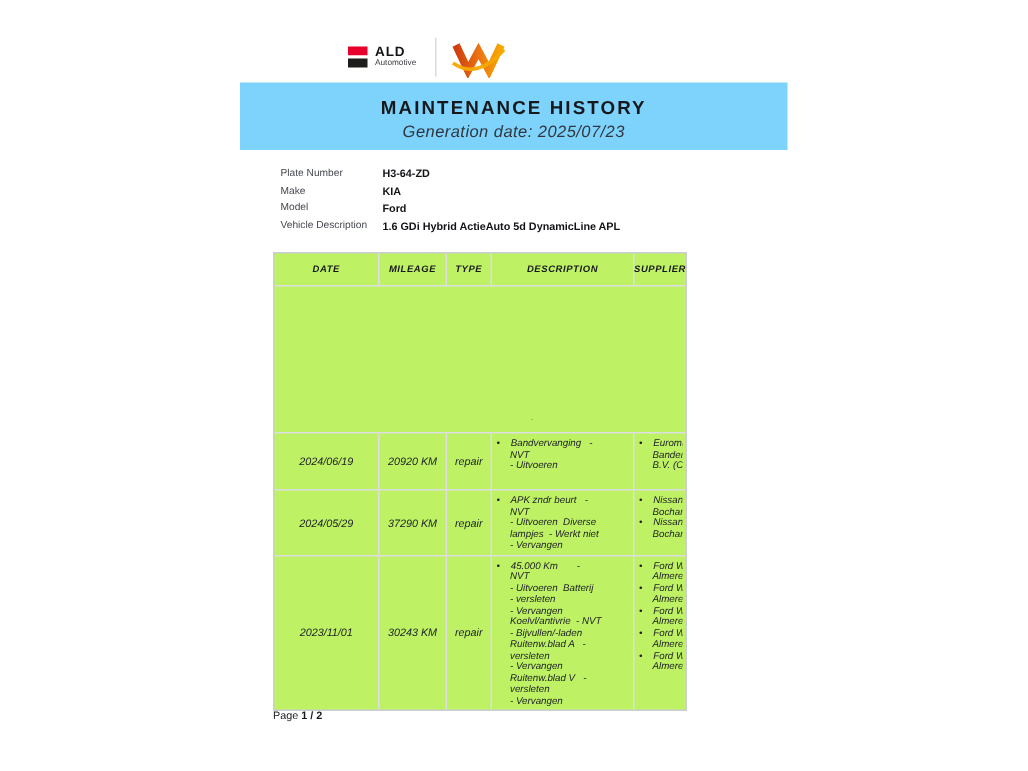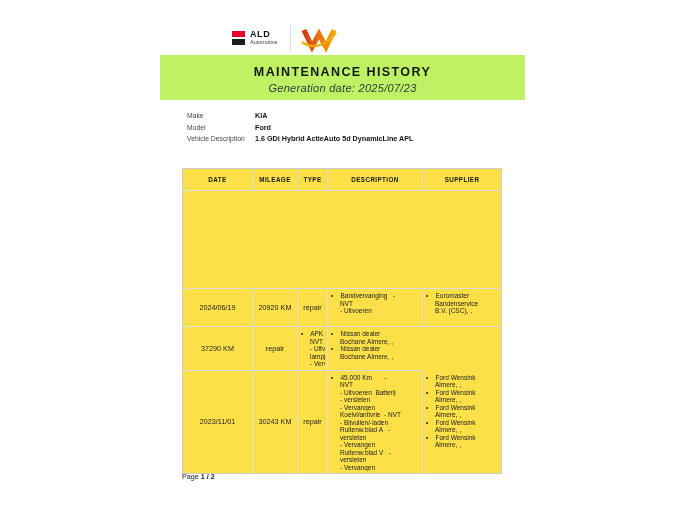--- a/index.html
+++ b/index.html
@@ -9,32 +9,32 @@
   .logos{position:absolute;left:188px;top:24px;height:28px;display:flex;align-items:center;margin-left:44px;}
   .ald-square{width:13px;height:14px;display:flex;flex-direction:column;margin-right:5px;}
   .sq-top{height:6px;background:#e8002d;}
   .sq-mid{height:2px;background:#ffffff;}
   .sq-bot{height:6px;background:#1d1d1b;}
   .ald-name{font-size:9px;font-weight:bold;letter-spacing:.6px;color:#121316;line-height:9px;}
   .ald-sub{font-size:5.5px;color:#3c3e43;line-height:7px;}
   .logo-divider{width:1px;height:26px;background:#d9dbdf;margin:0 10px 0 12px;}
 
   
-  .band{position:absolute;left:160px;top:55px;width:365px;height:45px;background:#bef264;text-align:center;}
+  .band{position:absolute;left:160px;top:55px;width:365px;height:45px;background:#7dd3fc;text-align:center;}
   .band h1{margin:10px 0 0 0;font-size:12.5px;font-weight:bold;letter-spacing:1.4px;color:#17181c;}
   .gen-date{font-size:11px;color:#33363d;margin-top:3px;letter-spacing:.3px;font-style:italic;}
 
   
   .info{position:absolute;left:187px;top:110px;}
   .info-row{display:flex;height:11.5px;align-items:center;}
   .info-label{width:68px;font-size:6.8px;color:#45484f;}
   .info-value{font-size:7.2px;font-weight:bold;color:#121316;}
 
   
-  .mtable{position:absolute;left:182px;top:168px;width:320px;border:1px solid #c9ccd0;box-sizing:border-box;background:#fde047;}
+  .mtable{position:absolute;left:182px;top:168px;width:276px;border:1px solid #c9ccd0;box-sizing:border-box;background:#bef264;font-style:italic;}
   .trow{display:grid;grid-template-columns:70px 45px 30px 95px 1fr;}
   .trow > div{border-right:1px solid #dcdee1;border-bottom:1px solid #dcdee1;box-sizing:border-box;min-width:0;}
   .trow > div:last-child{border-right:none;}
   .thead{height:22px;}
   .thead > div{display:flex;align-items:center;justify-content:center;font-size:6.3px;font-weight:bold;letter-spacing:.4px;color:#17181c;}
   .tempty{height:97px;border-bottom:1px solid #dcdee1;position:relative;}
   .empty-dot{position:absolute;left:171px;bottom:6px;font-size:6px;color:#6f7277;line-height:6px;}
   .cell-mid{display:flex;align-items:center;justify-content:center;font-size:7.2px;color:#202228;}
   .cell-lines{padding:3px 2px 2px 3px;font-size:6.5px;line-height:7.5px;color:#202228;}
   .ln{white-space:pre;overflow:hidden;}
@@ -74,20 +74,24 @@
   </svg>
 </header>
 
 <section class="band">
   <h1>MAINTENANCE HISTORY</h1>
   <div class="gen-date">Generation date: 2025/07/23</div>
 </section>
 
 <section class="info" id="vehicle-info">
     <div class="info-row">
+      <span class="info-label">Plate Number</span>
+      <span class="info-value">H3-64-ZD</span>
+    </div>
+    <div class="info-row">
       <span class="info-label">Make</span>
       <span class="info-value">KIA</span>
     </div>
     <div class="info-row">
       <span class="info-label">Model</span>
       <span class="info-value">Ford</span>
     </div>
     <div class="info-row">
       <span class="info-label">Vehicle Description</span>
       <span class="info-value">1.6 GDi Hybrid ActieAuto 5d DynamicLine APL</span>
@@ -115,20 +119,21 @@
           <div class="ln cont">NVT</div>
           <div class="ln cont">- Uitvoeren</div>
         </div>
         <div class="cell-lines">
           <div class="ln">•    Euromaster</div>
           <div class="ln cont">Bandenservice</div>
           <div class="ln cont">B.V. (CSC), ,</div>
         </div>
       </div>
       <div class="trow body-row" style="min-height: 40px;">
+        <div class="cell-mid">2024/05/29</div>
         <div class="cell-mid">37290 KM</div>
         <div class="cell-mid">repair</div>
         <div class="cell-lines">
           <div class="ln">•    APK zndr beurt   -</div>
           <div class="ln cont">NVT</div>
           <div class="ln cont">- Uitvoeren  Diverse</div>
           <div class="ln cont">lampjes  - Werkt niet</div>
           <div class="ln cont">- Vervangen</div>
         </div>
         <div class="cell-lines">

